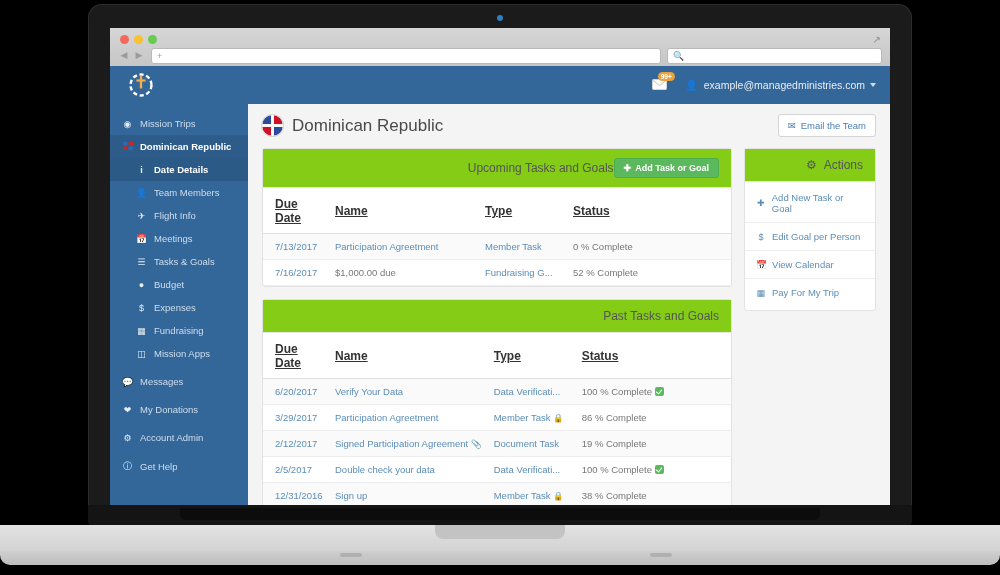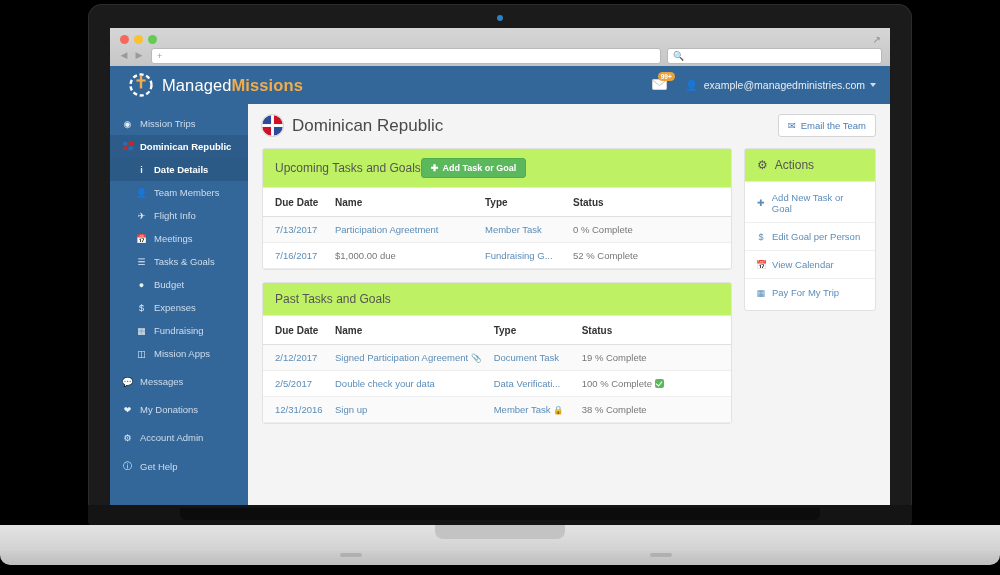--- a/index.html
+++ b/index.html
@@ -102,27 +102,27 @@
   .page-title-wrap { display: flex; align-items: center; gap: 9px; }
   .flag { width: 21px; height: 21px; border-radius: 50%; overflow: hidden; position: relative; box-shadow: 0 0 0 1px rgba(0,0,0,.12); flex: 0 0 21px; }
   .page-title { font-size: 17px; color: #4a4a4a; font-weight: 400; }
   .btn-outline { border: 1px solid #d4d4d4; background: #fff; border-radius: 3px; padding: 5px 9px; font-size: 9.5px; color: #4a7fb5; display: flex; align-items: center; gap: 5px; }
 
   .cols { display: flex; gap: 12px; align-items: flex-start; }
   .col-main { flex: 1 1 auto; min-width: 0; }
   .col-side { width: 132px; flex: 0 0 132px; }
 
   .panel { background: #fff; border: 1px solid #e2e2e2; border-radius: 3px; margin-bottom: 12px; }
-  .panel-head { padding: 9px 12px; border-bottom: 1px solid #e6e6e6; display: flex; align-items: center; justify-content: flex-start; background: #bef264; }
+  .panel-head { padding: 9px 12px; border-bottom: 1px solid #e6e6e6; display: flex; align-items: center; justify-content: flex-end; background: #84cc16; }
   .panel-title { font-size: 12px; color: #555; font-weight: 400; }
   .panel-title.with-ico { display: flex; align-items: center; gap: 7px; }
   .btn-green { background: #5cb85c; border: 1px solid #4cae4c; color: #fff; border-radius: 3px; padding: 4px 9px; font-size: 9px; display: flex; align-items: center; gap: 4px; font-weight: 700; }
 
   table { width: 100%; border-collapse: collapse; }
-  thead th { text-align: left; font-size: 10px; color: #333; font-weight: 700; padding: 9px 6px 8px 6px; border-bottom: 1px solid #e0e0e0; }
+  thead th { text-align: left; font-size: 12px; color: #333; font-weight: 700; padding: 9px 6px 8px 6px; border-bottom: 1px solid #e0e0e0; text-decoration: underline; }
   tbody td { font-size: 9.5px; padding: 7px 6px; border-bottom: 1px solid #ededed; color: #555; white-space: nowrap; overflow: hidden; }
   tbody tr:nth-child(odd) td { background: #fafafa; }
   .lnk { color: #5b8db8; }
   .muted { color: #777; }
   td.c-date { width: 66px; padding-left: 12px; }
   td.c-name { width: 150px; }
   td.c-type { width: 88px; }
   th.c-date { padding-left: 12px; }
   .chk { display: inline-block; width: 9px; height: 9px; background: #5cb85c; border-radius: 2px; position: relative; vertical-align: -1px; margin-left: 3px; }
   .chk:after { content: ""; position: absolute; left: 2px; top: .5px; width: 3px; height: 5px; border: solid #fff; border-width: 0 1.4px 1.4px 0; transform: rotate(40deg); }
@@ -169,21 +169,20 @@
 
       <div class="topbar">
         <div class="brand">
           <span class="logo-mark">
             <svg width="26" height="26" viewBox="0 0 26 26">
               <circle cx="13" cy="13" r="10.5" fill="none" stroke="#ffffff" stroke-width="2.4" stroke-dasharray="4.2 2.6"></circle>
               <rect x="11.8" y="3.5" width="2.4" height="13" fill="#f0ad4e"></rect>
               <rect x="8.4" y="7.4" width="9.2" height="2.2" fill="#f0ad4e"></rect>
             </svg>
           </span>
-          <span class="brand-text"><span class="m1">Managed</span><b>Missions</b></span>
         </div>
         <div class="topright">
           <span class="mail-wrap">
             <svg width="18" height="14" viewBox="0 0 18 14" style="position:absolute;left:0;top:3px">
               <rect x="0.5" y="0.5" width="14" height="10" rx="1" fill="#ffffff" stroke="#d5d5d5"></rect>
               <path d="M0.5 1 L7.5 6.5 L14.5 1" fill="none" stroke="#c2c2c2" stroke-width="1"></path>
             </svg>
             <span class="badge">99+</span>
           </span>
           <span class="user">
@@ -343,20 +342,32 @@
                 <table>
                   <thead>
                     <tr>
                       <th class="c-date">Due Date</th>
                       <th class="c-name">Name</th>
                       <th class="c-type">Type</th>
                       <th>Status</th>
                     </tr>
                   </thead>
                   <tbody>
+                    <tr>
+                      <td class="c-date lnk">6/20/2017</td>
+                      <td class="c-name lnk">Verify Your Data</td>
+                      <td class="c-type lnk">Data Verificati...</td>
+                      <td class="muted"><span>100 % Complete</span><span class="chk"></span></td>
+                    </tr>
+                    <tr>
+                      <td class="c-date lnk">3/29/2017</td>
+                      <td class="c-name lnk">Participation Agreetment</td>
+                      <td class="c-type"><span class="lnk">Member Task</span><span class="lock">🔒</span></td>
+                      <td class="muted">86 % Complete</td>
+                    </tr>
                     <tr>
                       <td class="c-date lnk">2/12/2017</td>
                       <td class="c-name"><span class="lnk">Signed Participation Agreement</span><span class="clip">📎</span></td>
                       <td class="c-type lnk">Document Task</td>
                       <td class="muted">19 % Complete</td>
                     </tr>
                     <tr>
                       <td class="c-date lnk">2/5/2017</td>
                       <td class="c-name lnk">Double check your data</td>
                       <td class="c-type lnk">Data Verificati...</td>

